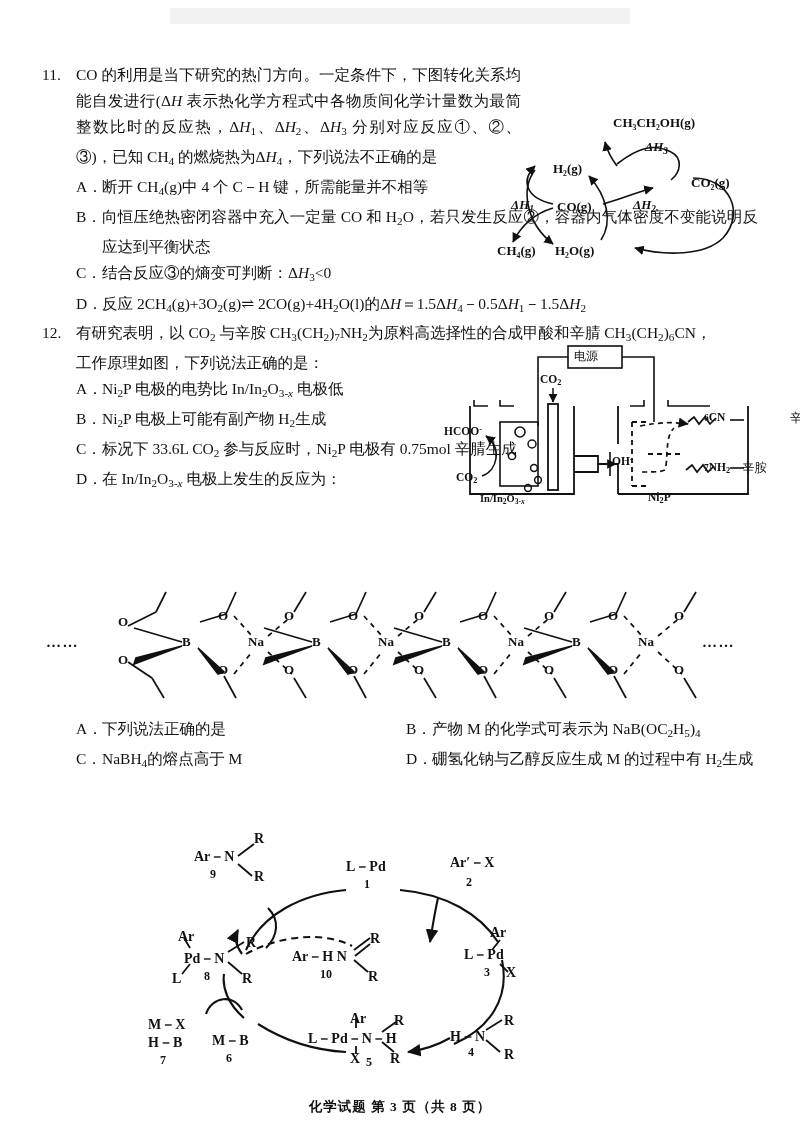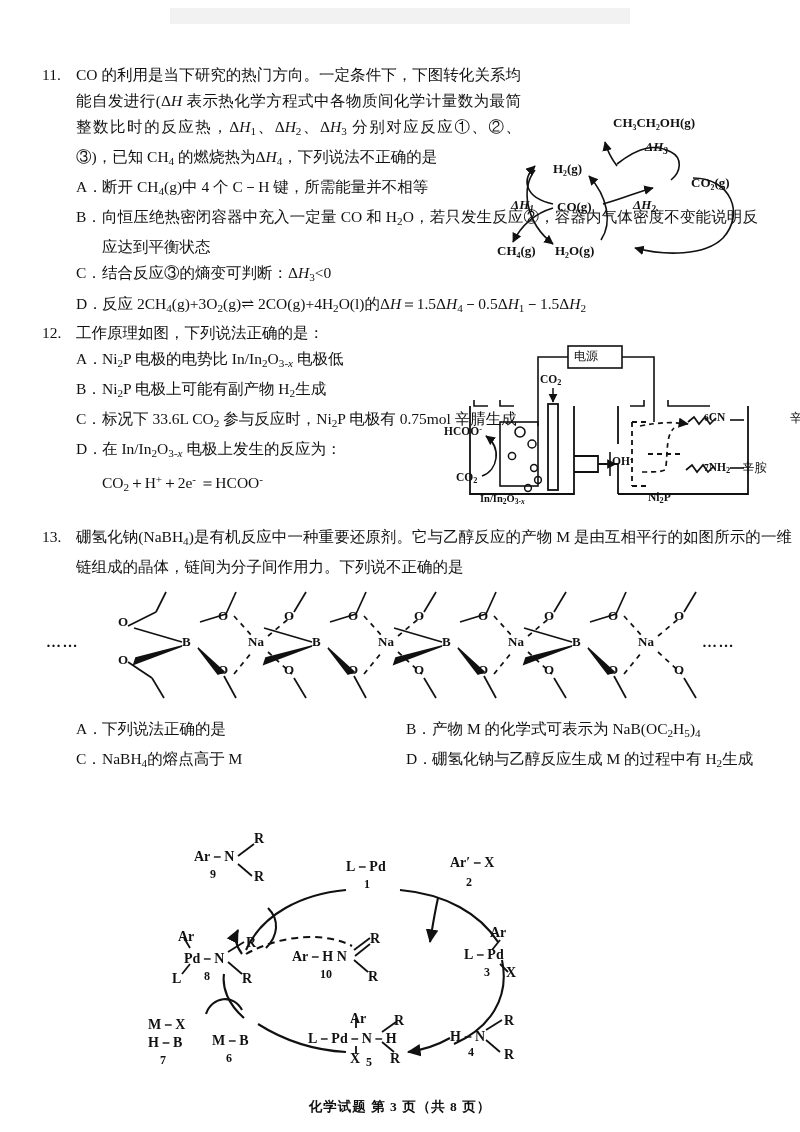--- a/index.html
+++ b/index.html
@@ -170,40 +170,39 @@
     <div class="lbl dh" style="left:16px; top:80px;">Δ<span class="it">H</span><sub>1</sub></div>
     <div class="lbl" style="left:62px; top:82px;">CO(g)</div>
     <div class="lbl dh" style="left:138px; top:80px;">Δ<span class="it">H</span><sub>2</sub></div>
     <div class="lbl" style="left:2px; top:126px;">CH₄(g)</div>
     <div class="lbl" style="left:60px; top:126px;">H₂O(g)</div>
   </div>
 
   <div class="q" style="top:320px;">
     <div class="qnum">12.</div>
     <div class="qbody">
+      <div style="width:716px;">
+        <span>有研究表明，以 CO<sub>2</sub> 与辛胺 CH<sub>3</sub>(CH<sub>2</sub>)<sub>7</sub>NH<sub>2</sub>为原料高选择性的合成甲酸和辛腈 CH<sub>3</sub>(CH<sub>2</sub>)<sub>6</sub>CN，</span>
+      </div>
       <div style="width:410px;">工作原理如图，下列说法正确的是：</div>
       <div class="opt">
         <div class="opt-lab">A．</div>
         <div class="opt-txt" style="width:390px;">Ni<sub>2</sub>P 电极的电势比 In/In<sub>2</sub>O<sub>3-<span class="it">x</span></sub> 电极低</div>
       </div>
       <div class="opt">
         <div class="opt-lab">B．</div>
         <div class="opt-txt" style="width:390px;">Ni<sub>2</sub>P 电极上可能有副产物 H<sub>2</sub>生成</div>
       </div>
       <div class="opt">
         <div class="opt-lab">C．</div>
         <div class="opt-txt" style="width:300px;">标况下 33.6L CO<sub>2</sub> 参与反应时，Ni<sub>2</sub>P 电极有 0.75mol 辛腈生成</div>
       </div>
       <div class="opt">
         <div class="opt-lab">D．</div>
         <div class="opt-txt" style="width:390px;">在 In/In<sub>2</sub>O<sub>3-<span class="it">x</span></sub> 电极上发生的反应为：</div>
-      </div>
-      <div class="opt">
-        <div class="opt-lab"></div>
-        <div class="opt-txt">CO<sub>2</sub>＋H<sup>+</sup>＋2e<sup>-</sup> ＝HCOO<sup>-</sup></div>
       </div>
     </div>
   </div>
 
   <div class="figure" style="left:452px; top:344px; width:310px; height:170px;">
     <svg width="310" height="170" viewBox="0 0 310 170">
       <defs>
         <marker id="ah2" markerWidth="7" markerHeight="7" refX="5.5" refY="3" orient="auto">
           <path d="M0,0 L6,3 L0,6 z" fill="#111"></path>
         </marker>
@@ -268,28 +267,20 @@
     <div class="lbl" style="left:4px; top:128px; font-size:11.5px;">CO<sub>2</sub></div>
     <div class="lbl" style="left:28px; top:150px; font-size:10.5px;">In/In<sub>2</sub>O<sub>3-<span class="it">x</span></sub></div>
     <div class="lbl" style="left:160px; top:112px; font-size:11.5px;">OH<sup>-</sup></div>
     <div class="lbl" style="left:196px; top:148px; font-size:11.5px;">Ni<sub>2</sub>P</div>
     <div class="lbl" style="left:252px; top:68px; font-size:11.5px;"><span class="sml">6</span>CN</div>
     <div class="lbl" style="left:252px; top:118px; font-size:11.5px;"><span class="sml">7</span>NH<sub>2</sub></div>
     <div class="lbl-cn" style="left:290px; top:68px;margin-left:48px;">辛腈</div>
     <div class="lbl-cn" style="left:290px; top:118px;text-align:right;">辛胺</div>
   </div>
 
-  <div class="q" style="top:524px;">
-    <div class="qnum">13.</div>
-    <div class="qbody">
-      <div style="width:716px;">
-        <span>硼氢化钠(NaBH<sub>4</sub>)是有机反应中一种重要还原剂。它与乙醇反应的产物 M 是由互相平行的如图所示的一维链组成的晶体，链间为分子间作用力。下列说不正确的是</span>
-      </div>
-    </div>
-  </div>
 
   <div class="figure" style="left:78px; top:586px; width:644px; height:118px;">
     <svg width="644" height="118" viewBox="0 0 644 118">
       <g stroke="#111" fill="none" stroke-width="1.7">
 
         <line x1="50" y1="40" x2="78" y2="26"></line>
         <line x1="78" y1="26" x2="88" y2="6"></line>
         <line x1="50" y1="76" x2="74" y2="92"></line>
         <line x1="74" y1="92" x2="86" y2="112"></line>
         <line x1="56" y1="42" x2="104" y2="56"></line>

